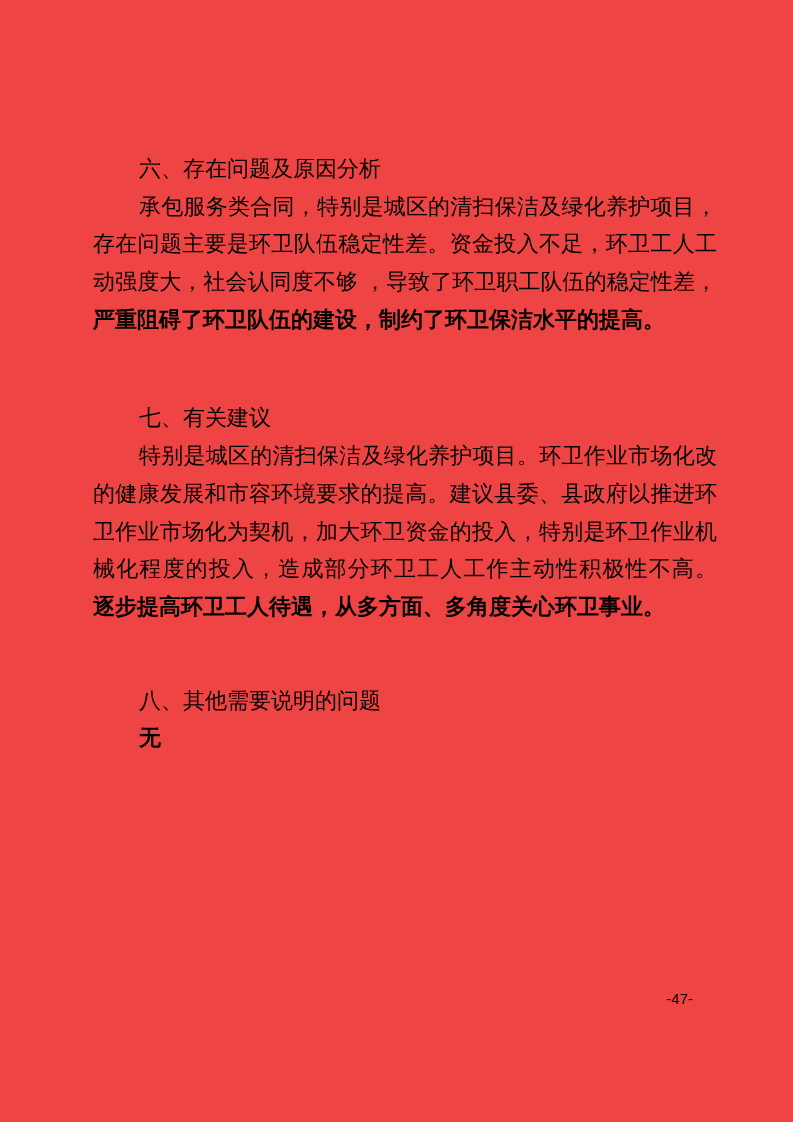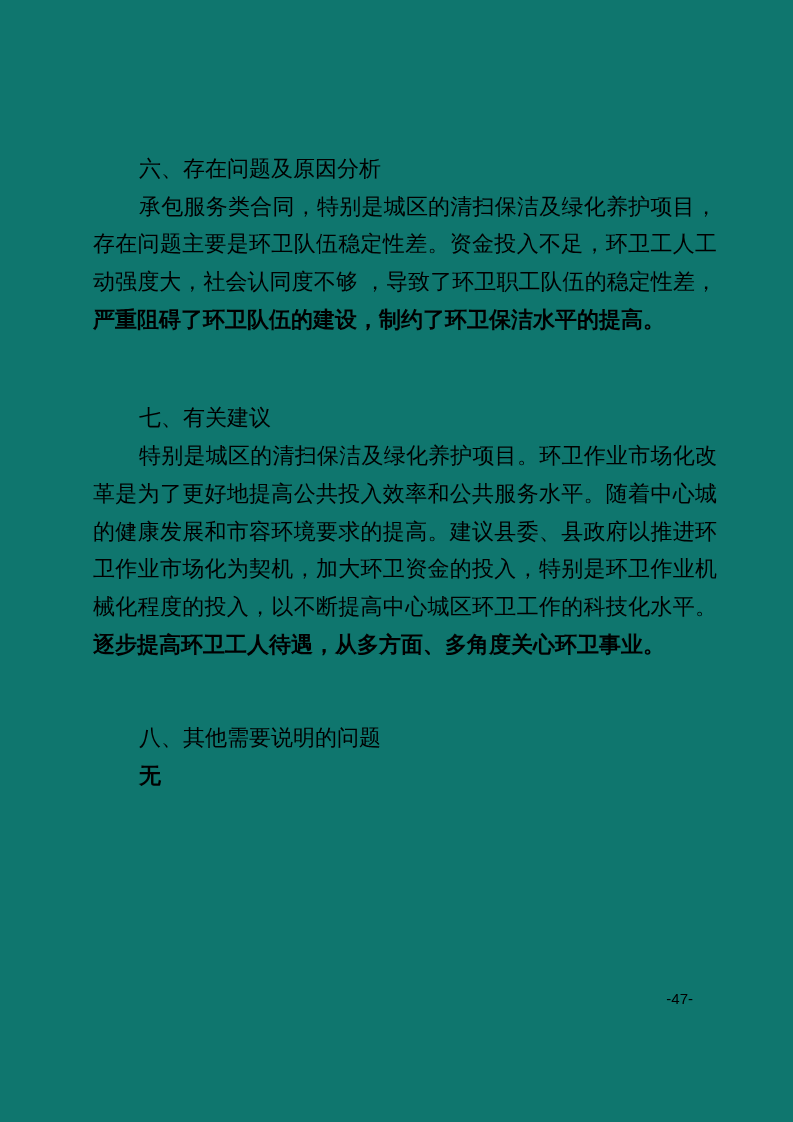--- a/index.html
+++ b/index.html
@@ -4,21 +4,21 @@
 <style>
   html, body {
     margin: 0;
     padding: 0;
     background: #ffffff;
   }
   .page {
     position: relative;
     width: 793px;
     height: 1122px;
-    background: #0f766e;
+    background: #ef4444;
     color: #000000;
     font-family: "Liberation Sans", sans-serif;
     overflow: hidden;
   }
   .content {
     position: absolute;
     left: 93px;
     top: 150px;
     width: 624px;
   }
@@ -67,24 +67,23 @@
       <div class="line heading">六、存在问题及原因分析</div>
       <div class="line first">承包服务类合同，特别是城区的清扫保洁及绿化养护项目，</div>
       <div class="line">存在问题主要是环卫队伍稳定性差。资金投入不足，环卫工人工</div>
       <div class="line">动强度大，社会认同度不够 ，导致了环卫职工队伍的稳定性差，</div>
       <div class="line last">严重阻碍了环卫队伍的建设，制约了环卫保洁水平的提高。</div>
     </section>
 
     <section class="sec-suggestions">
       <div class="line heading">七、有关建议</div>
       <div class="line first">特别是城区的清扫保洁及绿化养护项目。环卫作业市场化改</div>
-      <div class="line">革是为了更好地提高公共投入效率和公共服务水平。随着中心城</div>
       <div class="line">的健康发展和市容环境要求的提高。建议县委、县政府以推进环</div>
       <div class="line">卫作业市场化为契机，加大环卫资金的投入，特别是环卫作业机</div>
-      <div class="line">械化程度的投入，以不断提高中心城区环卫工作的科技化水平。</div>
+      <div class="line">械化程度的投入，造成部分环卫工人工作主动性积极性不高。</div>
       <div class="line last">逐步提高环卫工人待遇，从多方面、多角度关心环卫事业。</div>
     </section>
 
     <section class="sec-other">
       <div class="line heading">八、其他需要说明的问题</div>
       <div class="line first last">无</div>
     </section>
 
   </div>
 

